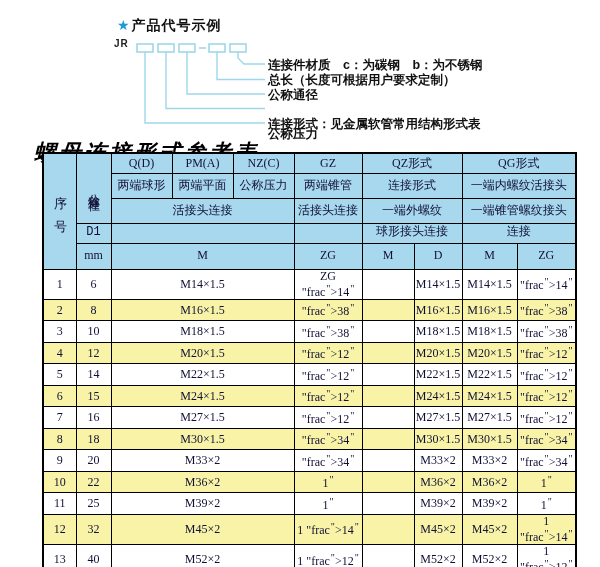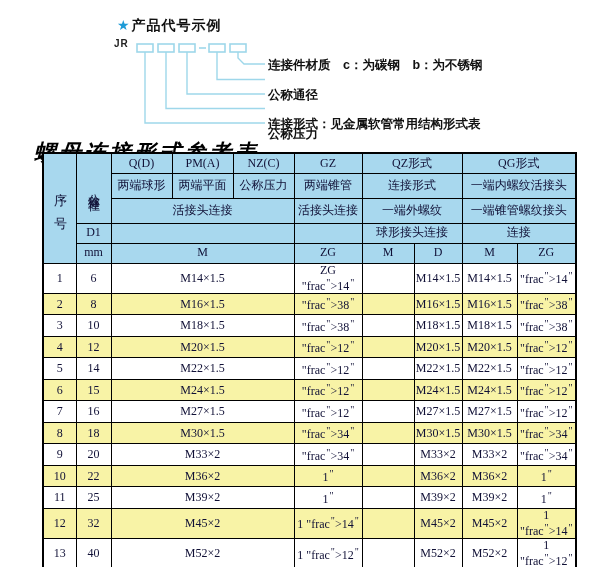--- a/index.html
+++ b/index.html
@@ -33,21 +33,21 @@
   }
   
   table.ref{
     position:absolute;left:42px;top:152px;
     border-collapse:collapse;table-layout:fixed;width:533px;
     font-size:12px;line-height:1.1;text-align:center;color:var(--ink);
   }
   table.ref th,table.ref td{border:1px solid var(--border);font-weight:normal;overflow:hidden;padding:0 1px;}
   table.ref{border:2px solid var(--border);outline:0;}
   table.ref thead th{background:var(--header-bg);}
-  tr.h-r1{height:20px;} tr.h-r2{height:25px;padding-left:20px;} tr.h-r3{height:25px;padding-left:20px;} tr.h-r4{height:20px;} tr.h-r5{height:20px;}
+  tr.h-r1{height:20px;} tr.h-r2{height:25px;padding-left:20px;} tr.h-r3{height:25px;padding-left:20px;} tr.h-r4{height:20px;font-family:Liberation Mono, monospace;} tr.h-r5{height:26px;}
   tbody tr{height:21.5px;background:#ffffff;}
   tbody tr.alt{background:var(--alt-bg);}
   .vtext{writing-mode:vertical-lr;text-orientation:upright;margin:0 auto;}
   th.seq .vtext{letter-spacing:1.9em;font-size:13px;}
   th.dia .vtext{letter-spacing:2px;font-size:12px;}
   .in{font-size:10px;vertical-align:4px;margin-left:1px;}
 </style>
 </head>
 <body>
 
@@ -65,20 +65,21 @@
       <polyline points="238,52 238,58 244,64 265,64"></polyline>
       <polyline points="217,52 217,79.5 265,79.5"></polyline>
       <polyline points="187,52 187,94 265,94"></polyline>
       <polyline points="166,52 166,108.5 265,108.5"></polyline>
       <polyline points="145,52 145,123 265,123"></polyline>
     </g>
   </svg>
   <div class="star-title"><span class="star">★</span><span>产品代号示例</span></div>
   <div class="jr">JR</div>
   <div class="dlabel dl-0">连接件材质　c：为碳钢　b：为不锈钢</div>
+  <div class="dlabel dl-1">总长（长度可根据用户要求定制）</div>
   <div class="dlabel dl-2">公称通径</div>
   <div class="dlabel dl-3">公称压力</div>
   <div class="dlabel dl-4">连接形式：见金属软管常用结构形式表</div>
 </div>
 
 <div class="table-title">螺母连接形式参考表</div>
 
 <table class="ref">
   <colgroup>
     <col style="width:33px">

